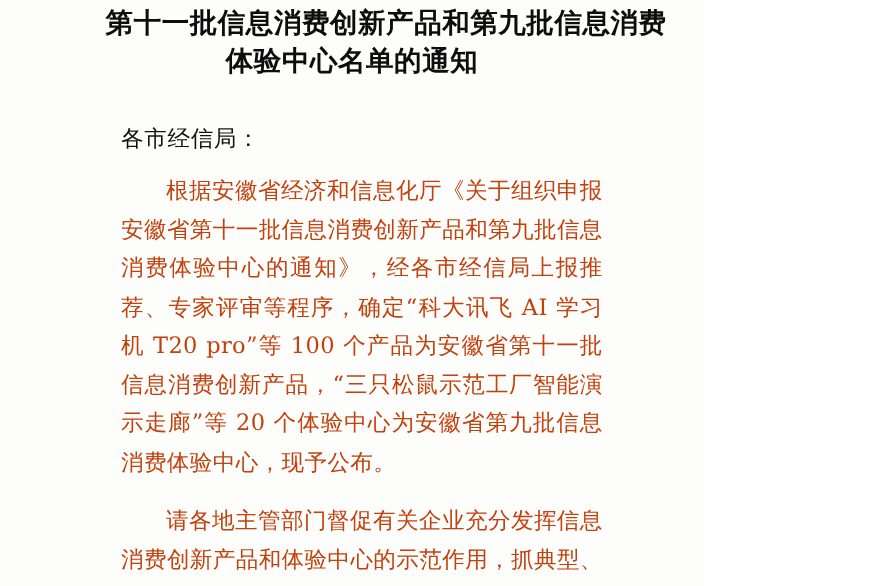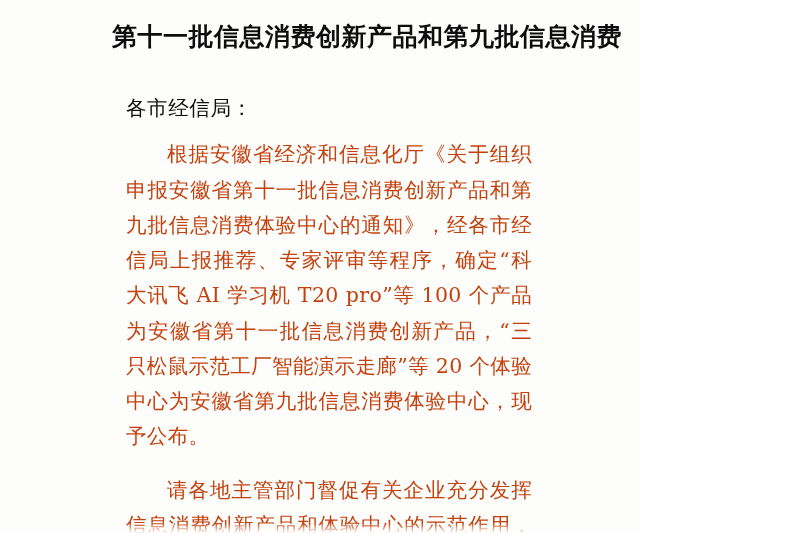--- a/index.html
+++ b/index.html
@@ -12,21 +12,21 @@
     height: 533px;
     overflow: hidden;
     font-family: "DejaVu Serif", "Liberation Serif", serif;
     color: #111111;
   }
   .page {
     position: relative;
     width: 640px;
     height: 533px;
     background: #fdfdfc;
-    padding: 16px;
+    padding: 0;
     box-sizing: border-box;
   }
   .doc-title {
     margin: 0;
     padding: 4px 96px 0 96px;
     text-align: center;
     font-family: "DejaVu Serif", "Liberation Serif", serif;
     font-weight: bold;
     font-size: 25px;
     line-height: 1.38;
@@ -79,20 +79,21 @@
     pointer-events: none;
   }
 </style>
 </head>
 <body>
 
 <div class="page">
 
   <h1 class="doc-title">
     <span class="line">第十一批信息消费创新产品和第九批信息消费</span>
+    <span class="line">体验中心名单的通知</span>
   </h1>
 
   <div class="body-block">
 
     <div class="salutation">各市经信局：</div>
 
     <p class="para">根据安徽省经济和信息化厅《关于组织申报安徽省第十一批信息消费创新产品和第九批信息消费体验中心的通知》，经各市经信局上报推荐、专家评审等程序，确定“科大讯飞 AI 学习机  T20 pro”等 100 个产品为安徽省第十一批信息消费创新产品，“三只松鼠示范工厂智能演示走廊”等 20 个体验中心为安徽省第九批信息消费体验中心，现予公布。</p>
 
     <p class="para tight">请各地主管部门督促有关企业充分发挥信息消费创新产品和体验中心的示范作用，抓典型、推应用，进一步加快推进信息消费工作。</p>
 

